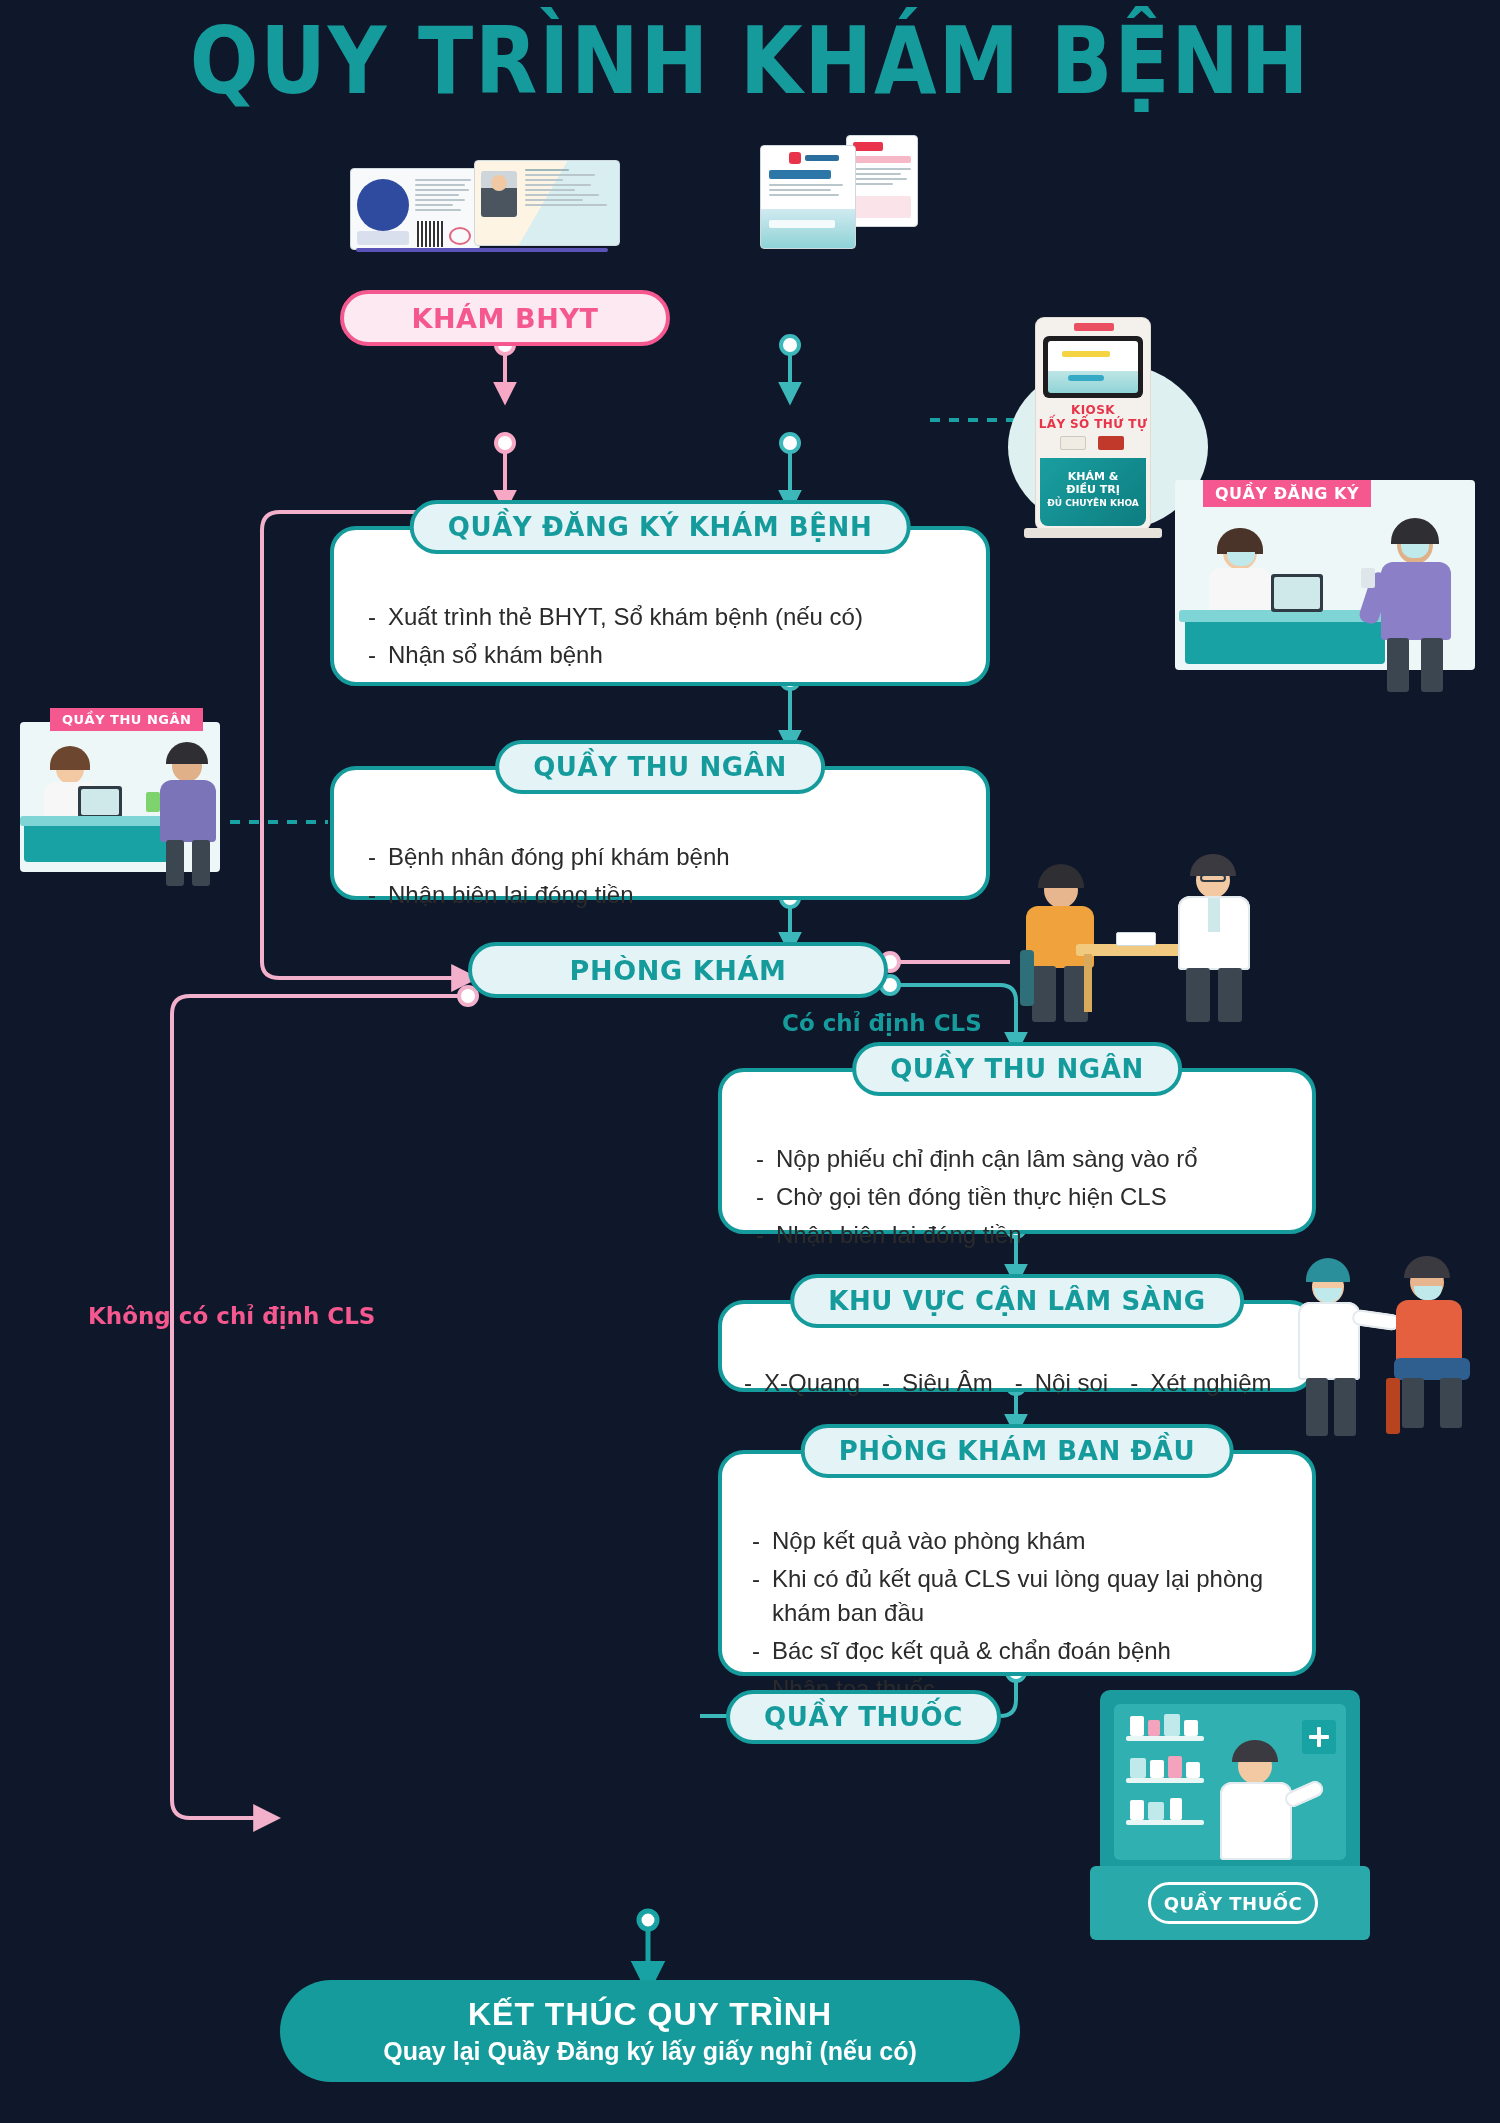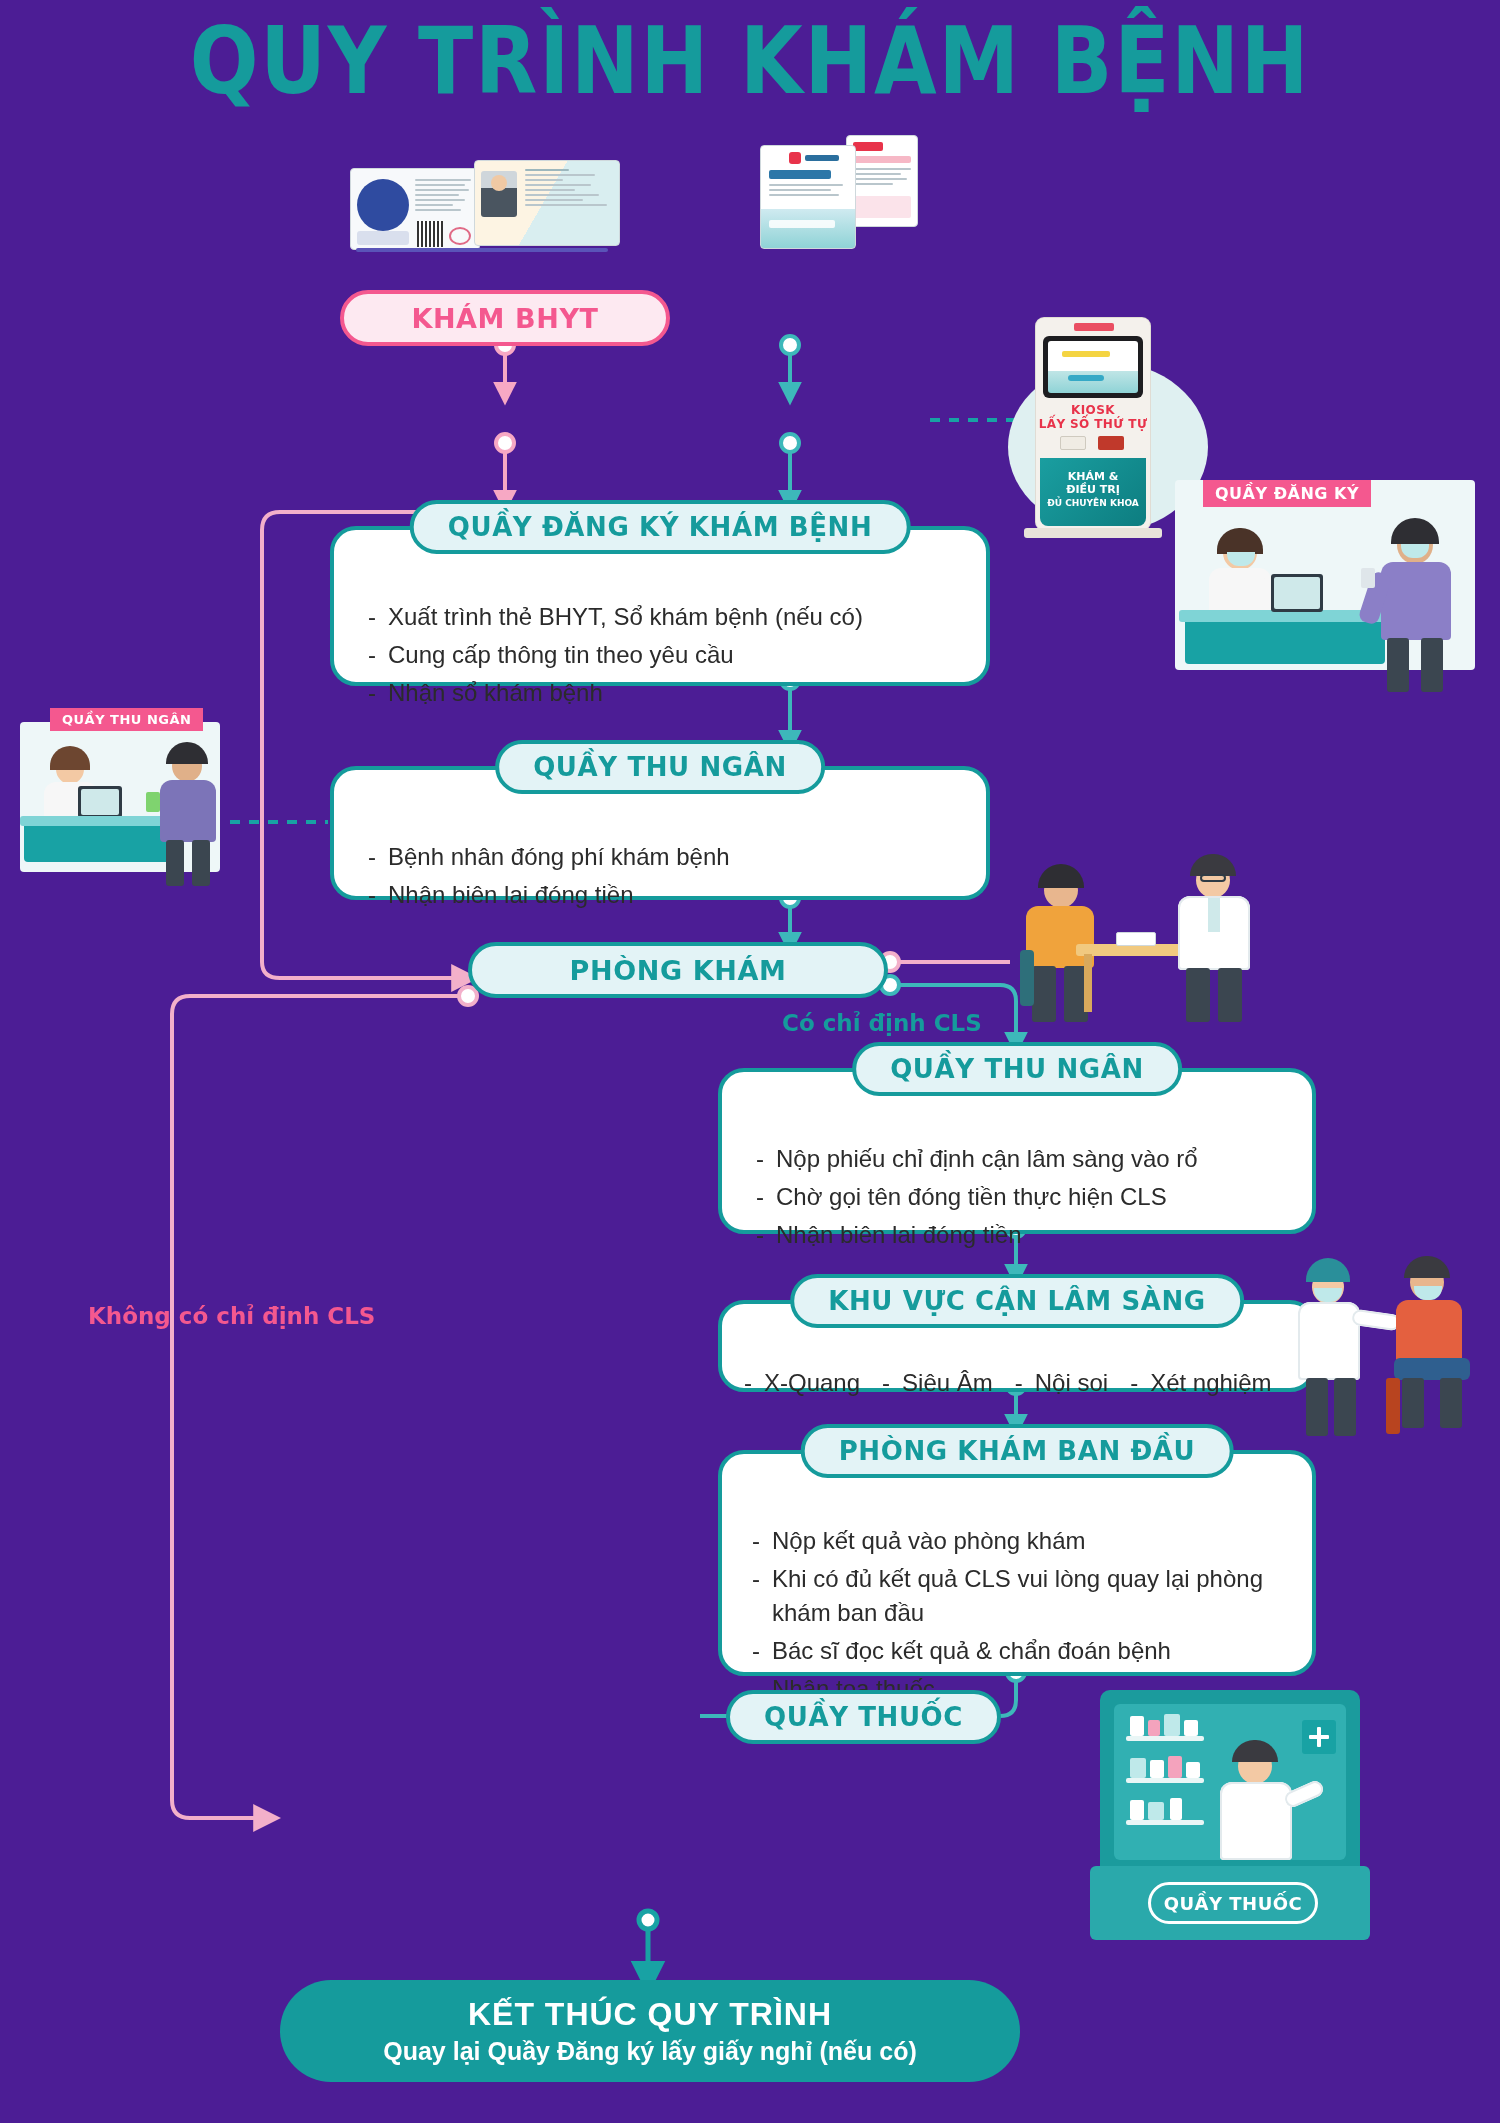--- a/index.html
+++ b/index.html
@@ -21,21 +21,21 @@
     height: 2123px;
     background: #ffffff;
     font-family: "Liberation Sans", sans-serif;
     overflow: hidden;
   }
 
   #stage {
     position: relative;
     width: 1500px;
     height: 2123px;
-    background: #4c1d95;
+    background: #0f172a;
     padding-left: 17px;
   }
 
   
   .title {
     position: absolute;
     top: 14px;
     left: 0;
     width: 1500px;
     text-align: center;
@@ -436,21 +436,20 @@
   <div class="pill pink" style="left:340px; top:290px; width:330px; height:56px; font-size:27px;">
     <span>KHÁM BHYT</span>
   </div>
 
 
 
   <div class="section" style="left:330px; top:500px; width:660px; height:186px;">
     <div class="body" style="height:160px;">
       <ul>
         <li>Xuất trình thẻ BHYT, Sổ khám bệnh (nếu có)</li>
-        <li>Cung cấp thông tin theo yêu cầu</li>
         <li>Nhận sổ khám bệnh</li>
       </ul>
     </div>
     <div class="head">QUẦY ĐĂNG KÝ KHÁM BỆNH</div>
   </div>
 
   <div class="section" style="left:330px; top:740px; width:660px; height:160px;">
     <div class="body" style="height:134px;">
       <ul>
         <li>Bệnh nhân đóng phí khám bệnh</li>

